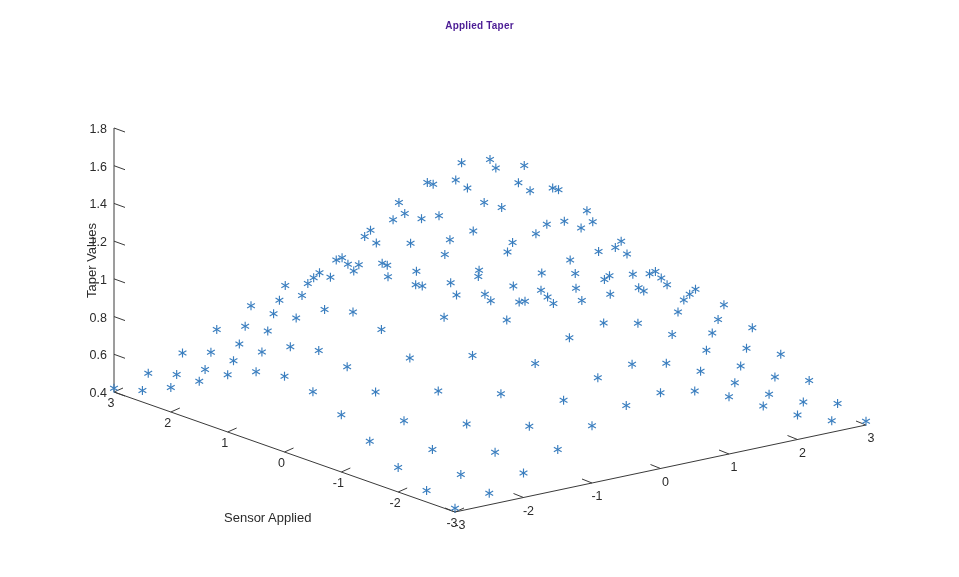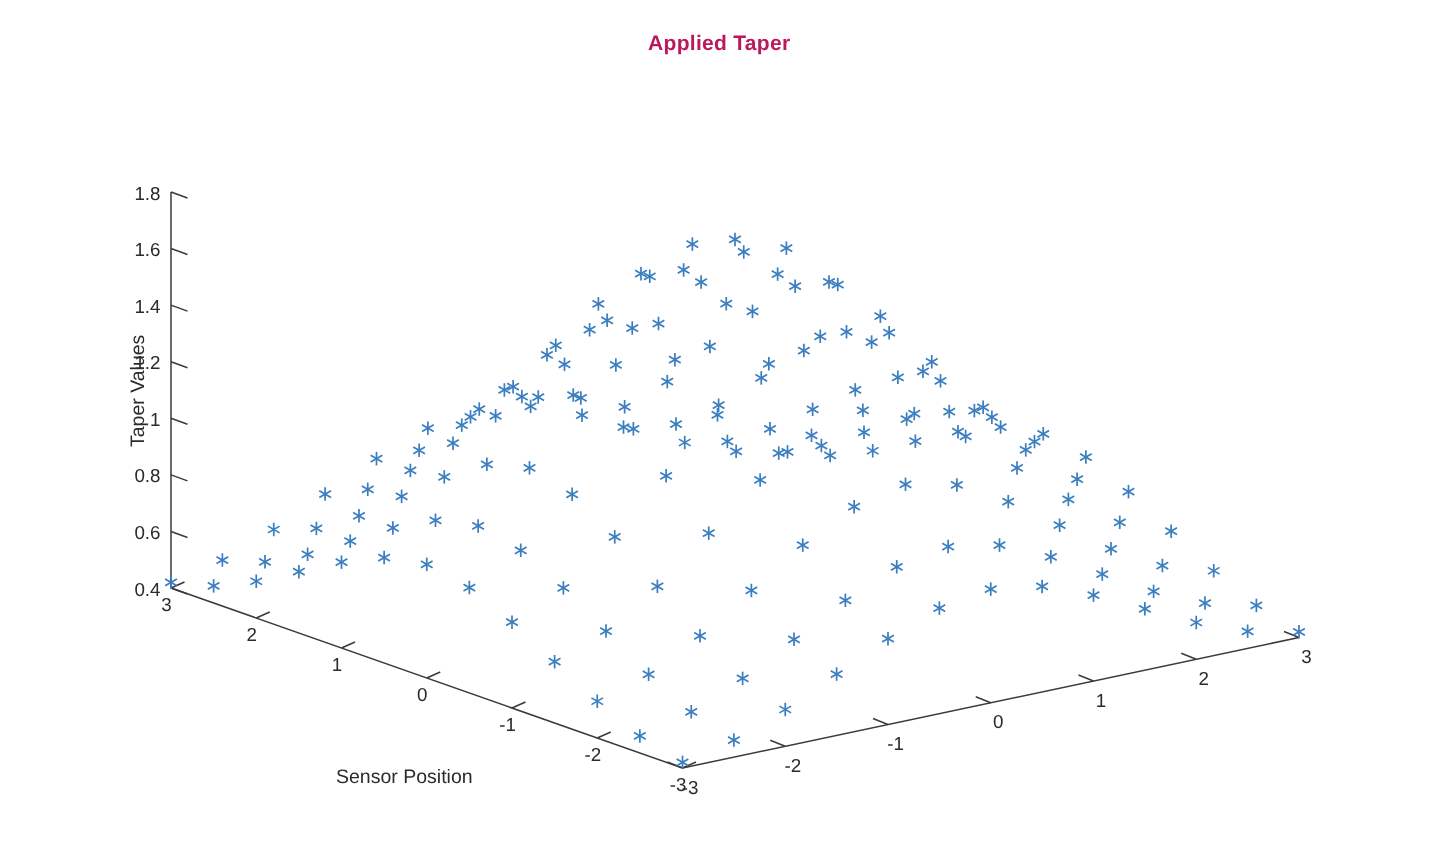--- a/index.html
+++ b/index.html
@@ -24,23 +24,23 @@
     top: 0;
     width: 959px;
     height: 577px;
   }
   .fig-title {
     position: absolute;
     left: 0;
     top: 20px;
     width: 959px;
     text-align: center;
-    font-size: 14px;
+    font-size: 10px;
     font-weight: bold;
-    color: #be185d;
+    color: #4c1d95;
     letter-spacing: 0.2px;
   }
   .axis-label {
     position: absolute;
     font-size: 13px;
     color: #2b2b2b;
     white-space: nowrap;
   }
   #zlabel {
     left: 0px;
@@ -74,21 +74,21 @@
 </style>
 </head>
 <body>
 
 <div id="figure">
 
   <div class="fig-title">Applied Taper</div>
 
   <div class="axis-label" id="zlabel" style="transform: rotate(-90deg); left: 84px; top: 297.5px;">Taper Values</div>
 
-  <div class="axis-label" id="xlabel">Sensor Position</div>
+  <div class="axis-label" id="xlabel">Sensor Applied</div>
 
   <svg id="plot-svg" viewBox="0 0 959 577">
     <g id="axes-group">
         <line x1="114" y1="392" x2="455" y2="512" class="axis-line"></line>
         <line x1="455" y1="512" x2="866" y2="425" class="axis-line"></line>
         <line x1="114" y1="392" x2="114" y2="128" class="axis-line"></line>
       </g>
     <g id="ticks-group">
         <line x1="114" y1="392" x2="123" y2="388" class="tick-line"></line>
         <line x1="170.83333333333331" y1="412" x2="179.83333333333331" y2="408" class="tick-line"></line>

